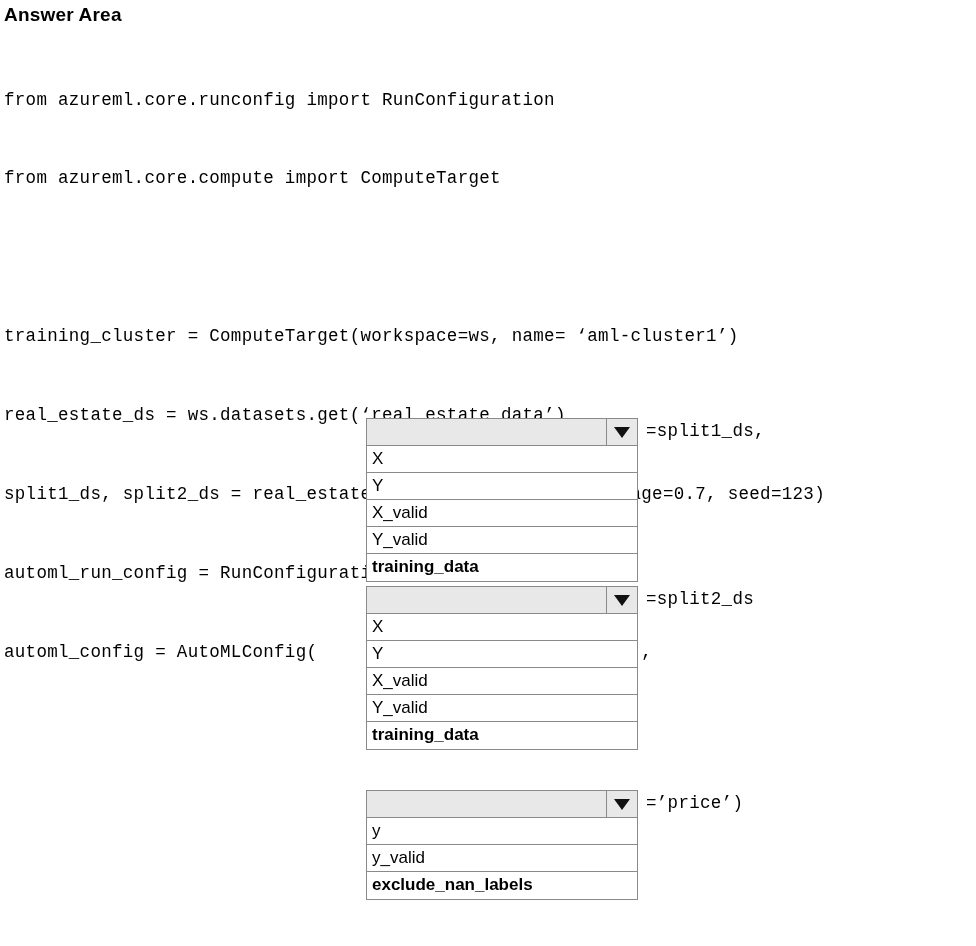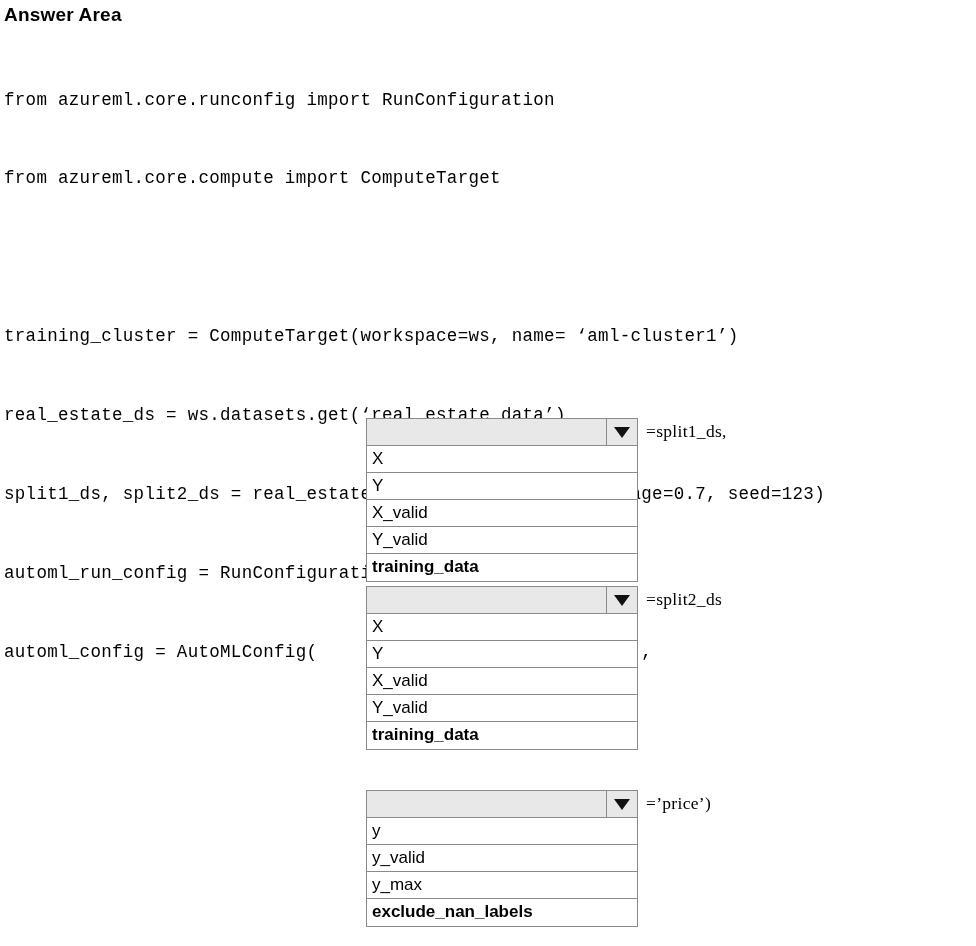--- a/index.html
+++ b/index.html
@@ -94,21 +94,21 @@
     border-bottom: 1px solid #8a8a8a;
     box-sizing: border-box;
     height: 27px;
     background: #ffffff;
   }
   .dd-item:last-child {
     border-bottom: none;
     font-weight: bold;
   }
   .dd-suffix {
-    font-family: Liberation Serif, serif;
+    font-family: Liberation Mono, monospace;
     font-size: 17.5px;
     line-height: 27px;
     margin-left: 8px;
     white-space: pre;
     letter-spacing: 0.3px;
   }
 
   .group1 { left: 366px; top: 414px; }
   .group2 { left: 366px; top: 582px; }
   .group3 { left: 366px; top: 786px; }
@@ -176,20 +176,19 @@
     <div class="dropdown">
       <div class="dd-head">
         <span class="dd-value"></span>
         <span class="arrow-cell">
             <span class="caret"></span>
           </span>
       </div>
       <div class="dd-list">
         <div class="dd-item">y</div>
         <div class="dd-item">y_valid</div>
-        <div class="dd-item">y_max</div>
         <div class="dd-item">exclude_nan_labels</div>
       </div>
     </div>
     <div class="dd-suffix">=’price’)</div>
   </div>
 
 </div>
 
 </body></html>

